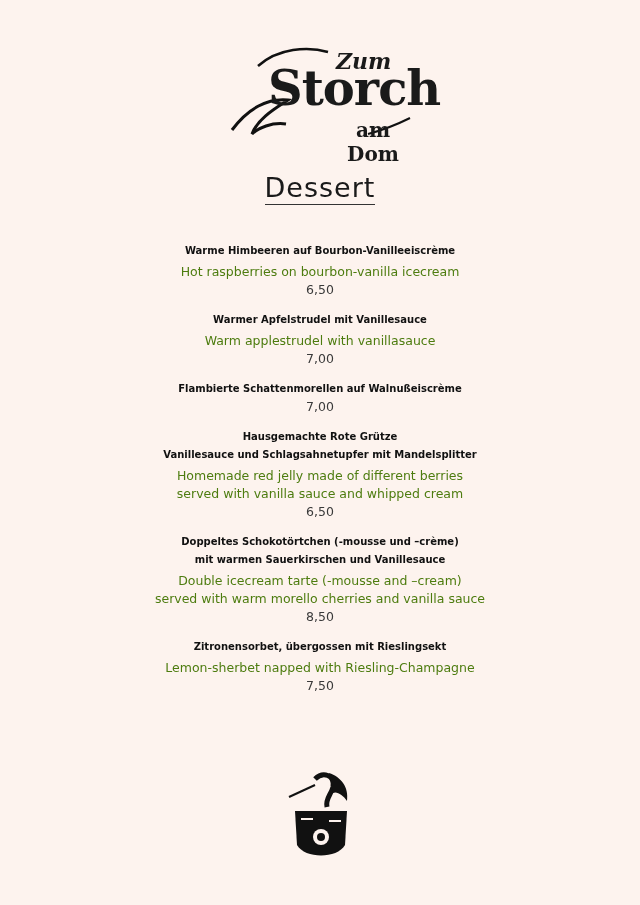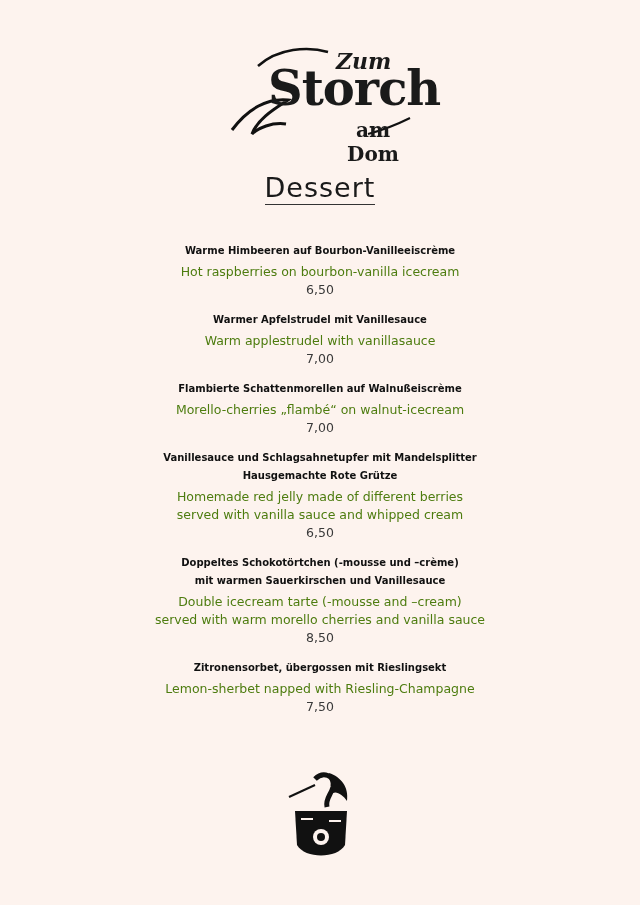--- a/index.html
+++ b/index.html
@@ -58,26 +58,25 @@
         <div class="en">Hot raspberries on bourbon-vanilla icecream</div>
         <div class="price">6,50</div>
       </div>
       <div class="item">
         <div class="de">Warmer Apfelstrudel mit Vanillesauce</div>
         <div class="en">Warm applestrudel with vanillasauce</div>
         <div class="price">7,00</div>
       </div>
       <div class="item">
         <div class="de">Flambierte Schattenmorellen auf Walnußeiscrème</div>
-        <div class="en">Morello-cherries „flambé“ on walnut-icecream</div>
         <div class="price">7,00</div>
       </div>
       <div class="item">
+        <div class="de">Hausgemachte Rote Grütze</div>
         <div class="de">Vanillesauce und Schlagsahnetupfer mit Mandelsplitter</div>
-        <div class="de">Hausgemachte Rote Grütze</div>
         <div class="en">Homemade red jelly made of different berries</div>
         <div class="en" style="margin-top: 0px;">served with vanilla sauce and whipped cream</div>
         <div class="price">6,50</div>
       </div>
       <div class="item">
         <div class="de">Doppeltes Schokotörtchen (-mousse und –crème)</div>
         <div class="de">mit warmen Sauerkirschen und Vanillesauce</div>
         <div class="en">Double icecream tarte (-mousse and –cream)</div>
         <div class="en" style="margin-top: 0px;">served with warm morello cherries and vanilla sauce</div>
         <div class="price">8,50</div>

